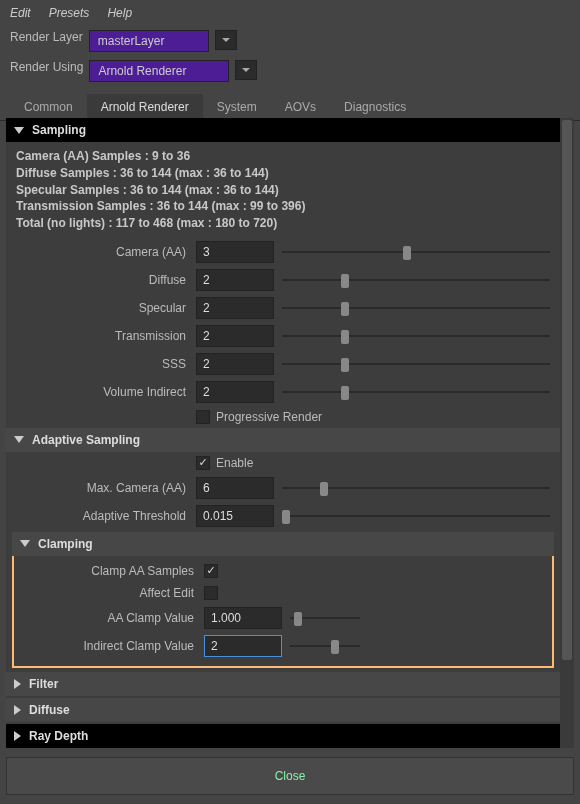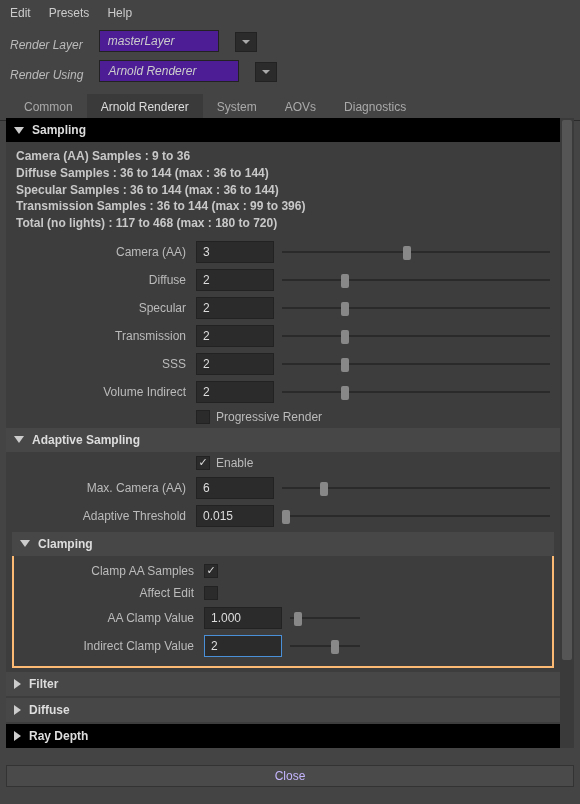--- a/index.html
+++ b/index.html
@@ -1,19 +1,19 @@
 <!DOCTYPE html>
 <html><head>
 <meta charset="utf-8">
 <style>
   * { box-sizing: border-box; margin: 0; padding: 0; font-family: Arial, sans-serif; }
   body { background: #444444; color: #bbb; font-size: 12px; width: 580px; height: 804px; overflow: hidden; position: relative; }
   .menubar { display: flex; gap: 18px; padding: 6px 10px; color: #ccc; }
-  .menubar span { cursor: pointer; }
-  .row { display: flex; align-items: flex-end; padding: 4px 10px; gap: 16px; font-style: italic; }
+  .menubar span { cursor: pointer; font-style: italic; }
+  .row { display: flex; align-items: flex-start; padding: 4px 10px; gap: 6px; }
   .label { color: #bbb; }
   .dropdown { background: #4c1d95; border: 1px solid #222; padding: 3px 8px; min-width: 120px; color: #ccc; display:inline-block; }
   .dd-btn { width: 22px; height: 20px; background: #2b2b2b; border:1px solid #222; display:inline-flex; align-items:center; justify-content:center; }
   .dd-btn svg { width:10px; height:10px; }
   .tabs { display:flex; gap: 0; padding: 0 10px; margin-top: 8px; border-bottom: 1px solid #2a2a2a; }
   .tab { padding: 6px 14px; color: #aaa; cursor:pointer; }
   .tab.active { background: #3a3a3a; color: #ddd; }
   .panel { position:absolute; top:118px; bottom:56px; left:6px; right:6px; background: #3d3d3d; overflow:hidden; }
   .scroll { position:absolute; top:0; left:0; right:14px; bottom:0; overflow:hidden; }
   .scrollbar { position:absolute; right:0; top:0; bottom:0; width:14px; background:#3a3a3a; }
@@ -30,21 +30,21 @@
   .slider { flex:1; height:16px; position:relative; margin-left:8px; margin-right:10px; }
   .slider-track { position:absolute; top:7px; left:0; right:0; height:2px; background:#2a2a2a; }
   .slider-thumb { position:absolute; top:2px; width:8px; height:14px; background:#888; border-radius:2px; }
   .checkbox { width:14px; height:14px; background:#2b2b2b; border:1px solid #222; display:inline-flex; align-items:center; justify-content:center; margin-right:6px; }
   .checkbox.checked::after { content:"✓"; color:#ddd; font-size:11px; line-height:1; }
   .check-row { display:flex; padding:4px 0; }
   .check-row .field-label { width:190px; }
   .highlight-box { border:2px solid #fdba74; margin:2px 6px 4px 6px; padding-bottom:6px; }
   .collapsed-list .section-header { margin-top:2px; }
   .footer { position:absolute; left:6px; right:6px; bottom:6px; height:44px; display:flex; align-items:center; justify-content:center; }
-  .close-btn { width:100%; height:22px; background:#4a4a4a; border:1px solid #333; color:#c4b5fd; cursor:pointer; display:flex; align-items:center; justify-content:center; }
+  .close-btn { width:100%; height:38px; background:#4a4a4a; border:1px solid #333; color:#86efac; cursor:pointer; display:flex; align-items:center; justify-content:center; }
 </style>
 </head>
 <body>
 
 <div class="menubar">
   <span>Edit</span>
   <span>Presets</span>
   <span>Help</span>
 </div>
 

